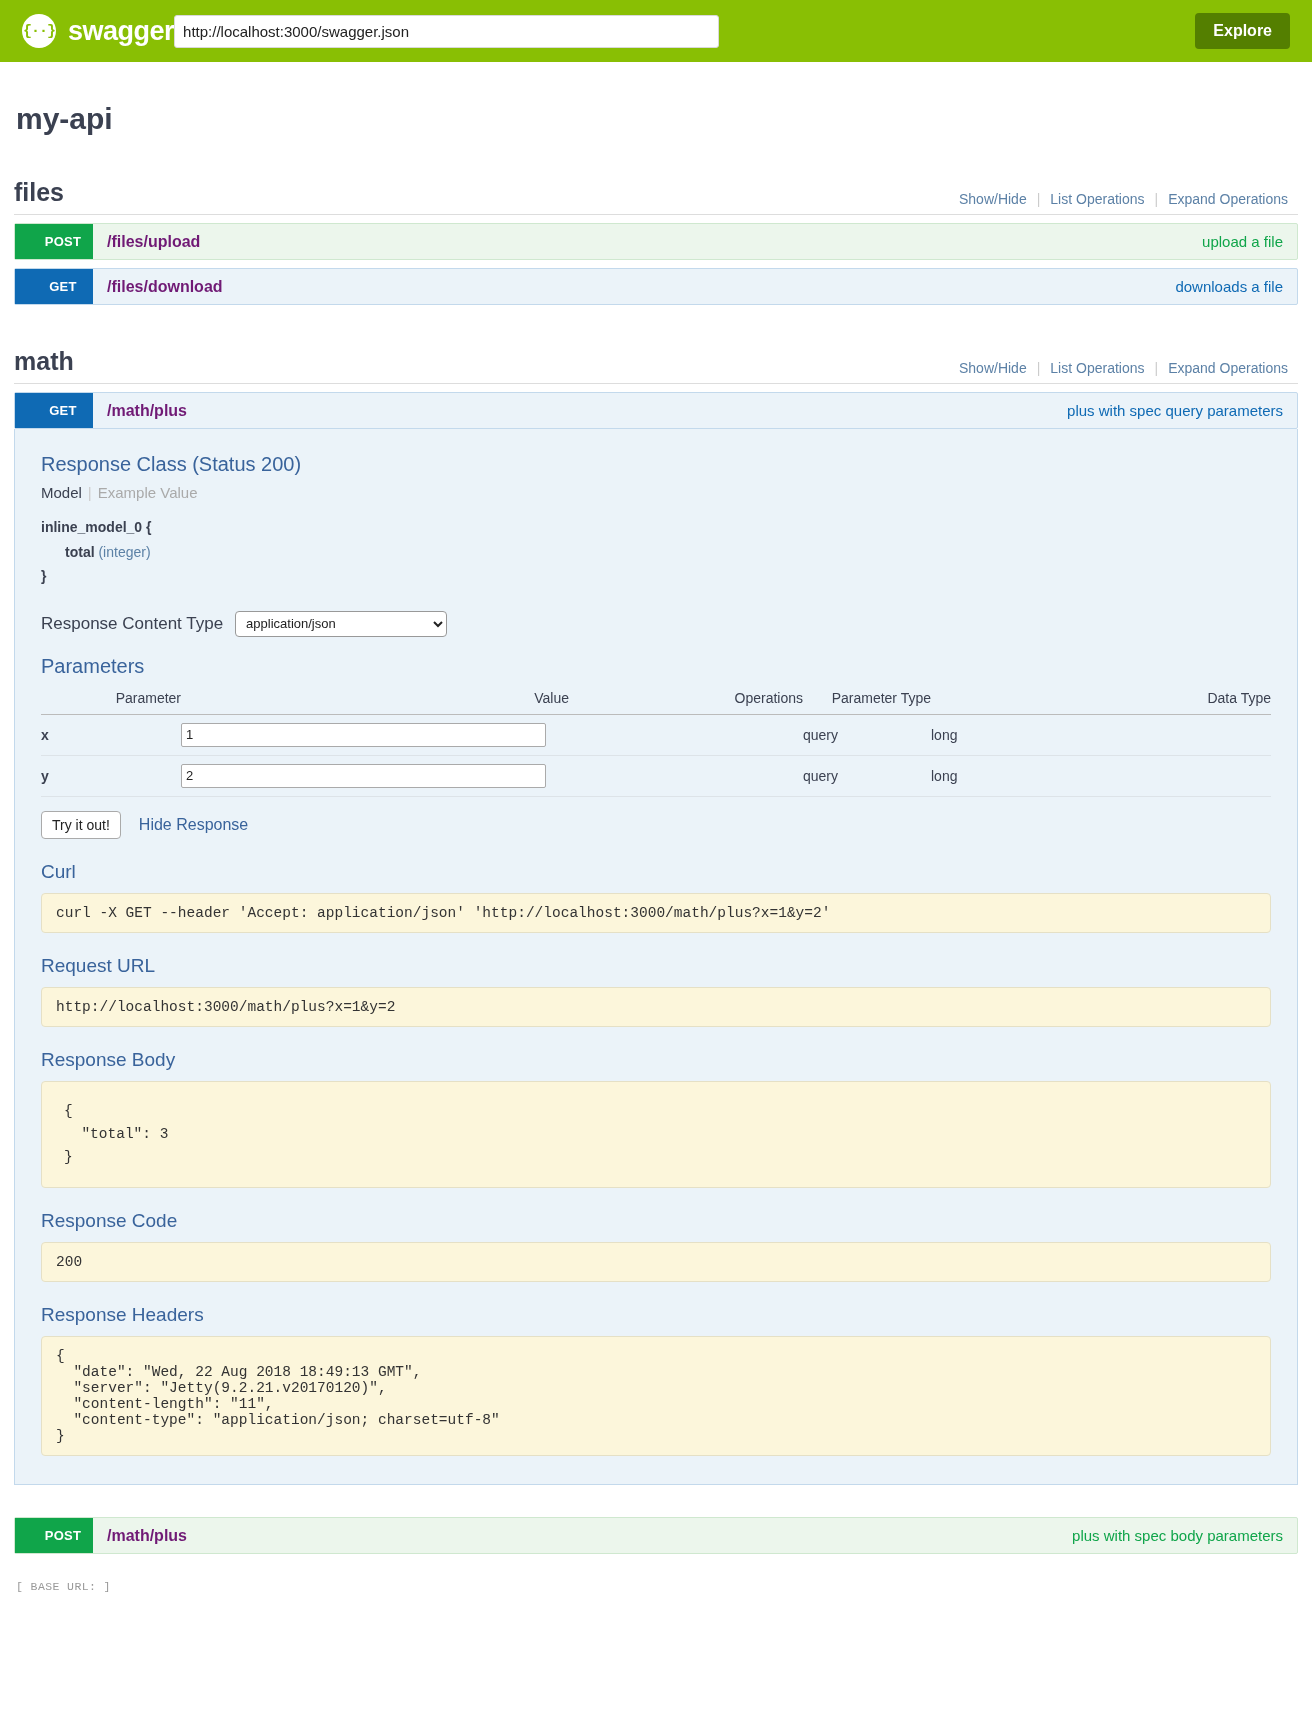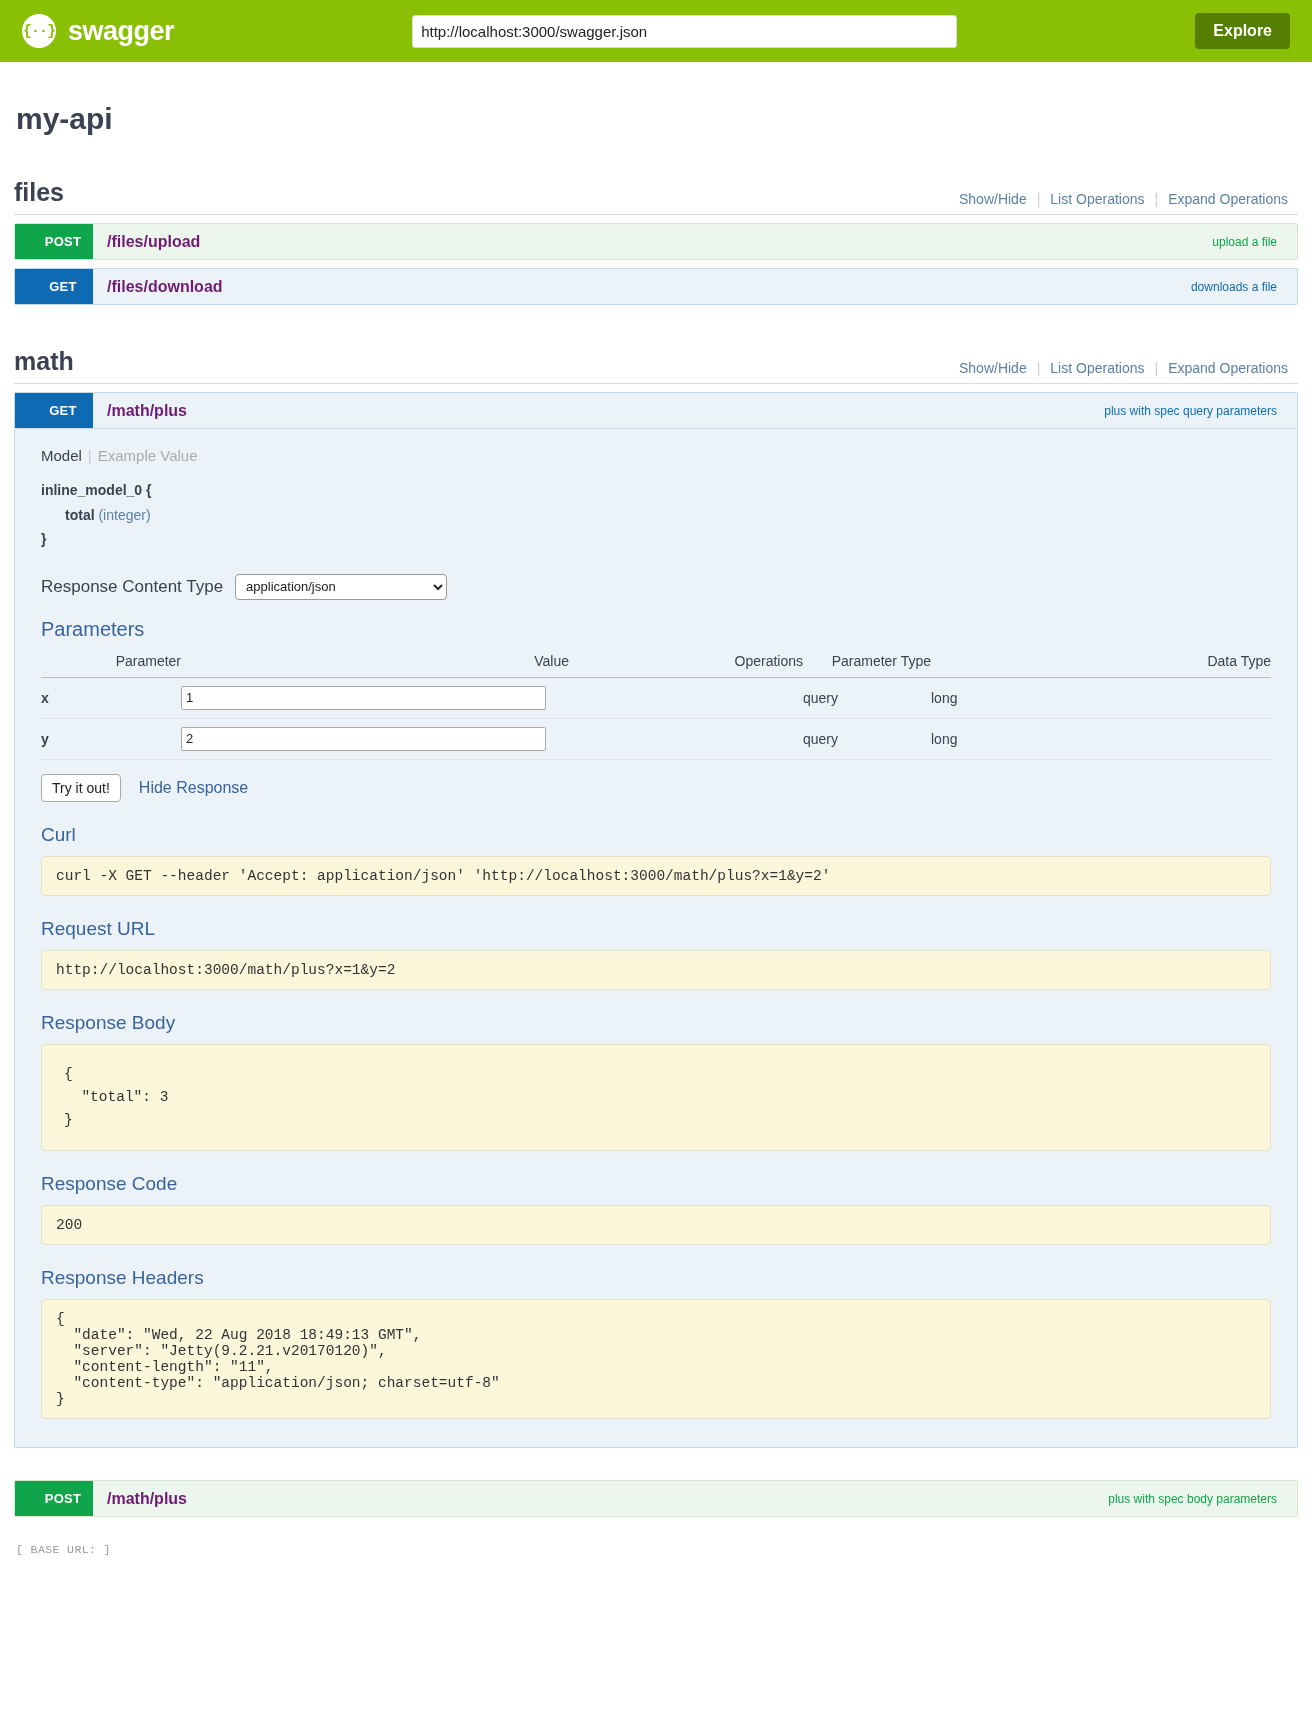--- a/index.html
+++ b/index.html
@@ -38,21 +38,21 @@
   }
   .logo-text {
     color: #fff;
     font-size: 27px;
     font-weight: bold;
     letter-spacing: -0.5px;
   }
   .url-wrap {
     flex: 1 1 auto;
     display: flex;
-    justify-content: center;
+    justify-content: flex-start;
   }
   .url-input {
     width: 545px;
     height: 33px;
     border: 1px solid #d9d9d9;
     border-radius: 3px;
     padding: 0 8px;
     font-size: 15px;
     font-family: "Liberation Sans", sans-serif;
     color: #222;
@@ -133,22 +133,22 @@
   .method.get { background: #0f6ab4; }
   .method.post { background: #10a54a; }
   .op-path {
     font-size: 16px;
     font-weight: bold;
     color: #701a75;
     padding-left: 14px;
     flex: 1 1 auto;
   }
   .op-desc {
-    font-size: 12px;
-    padding-right: 20px;
+    font-size: 15px;
+    padding-right: 14px;
     white-space: nowrap;
   }
   .op-desc.blue { color: #0f6ab4; }
   .op-desc.green { color: #10a54a; }
 
   .op-body {
     border: 1px solid #c3d9ec;
     border-top: none;
     background: #ebf3f9;
     padding: 18px 26px 24px 26px;
@@ -340,20 +340,21 @@
     </div>
 
     <div class="op get">
       <div class="method get">GET</div>
       <div class="op-path">/math/plus</div>
       <div class="op-desc blue">plus with spec query parameters</div>
     </div>
 
     <div class="op-body">
 
+      <div class="section-title">Response Class (Status 200)</div>
 
       <div class="tabs">
         <span class="tab-active">Model</span><span class="tab-sep">|</span><span class="tab-inactive">Example Value</span>
       </div>
 
       <div class="model-block">
         <div class="model-name">inline_model_0 {</div>
         <div class="model-prop">
           <span>total</span>
           <span class="model-type">(integer)</span>

